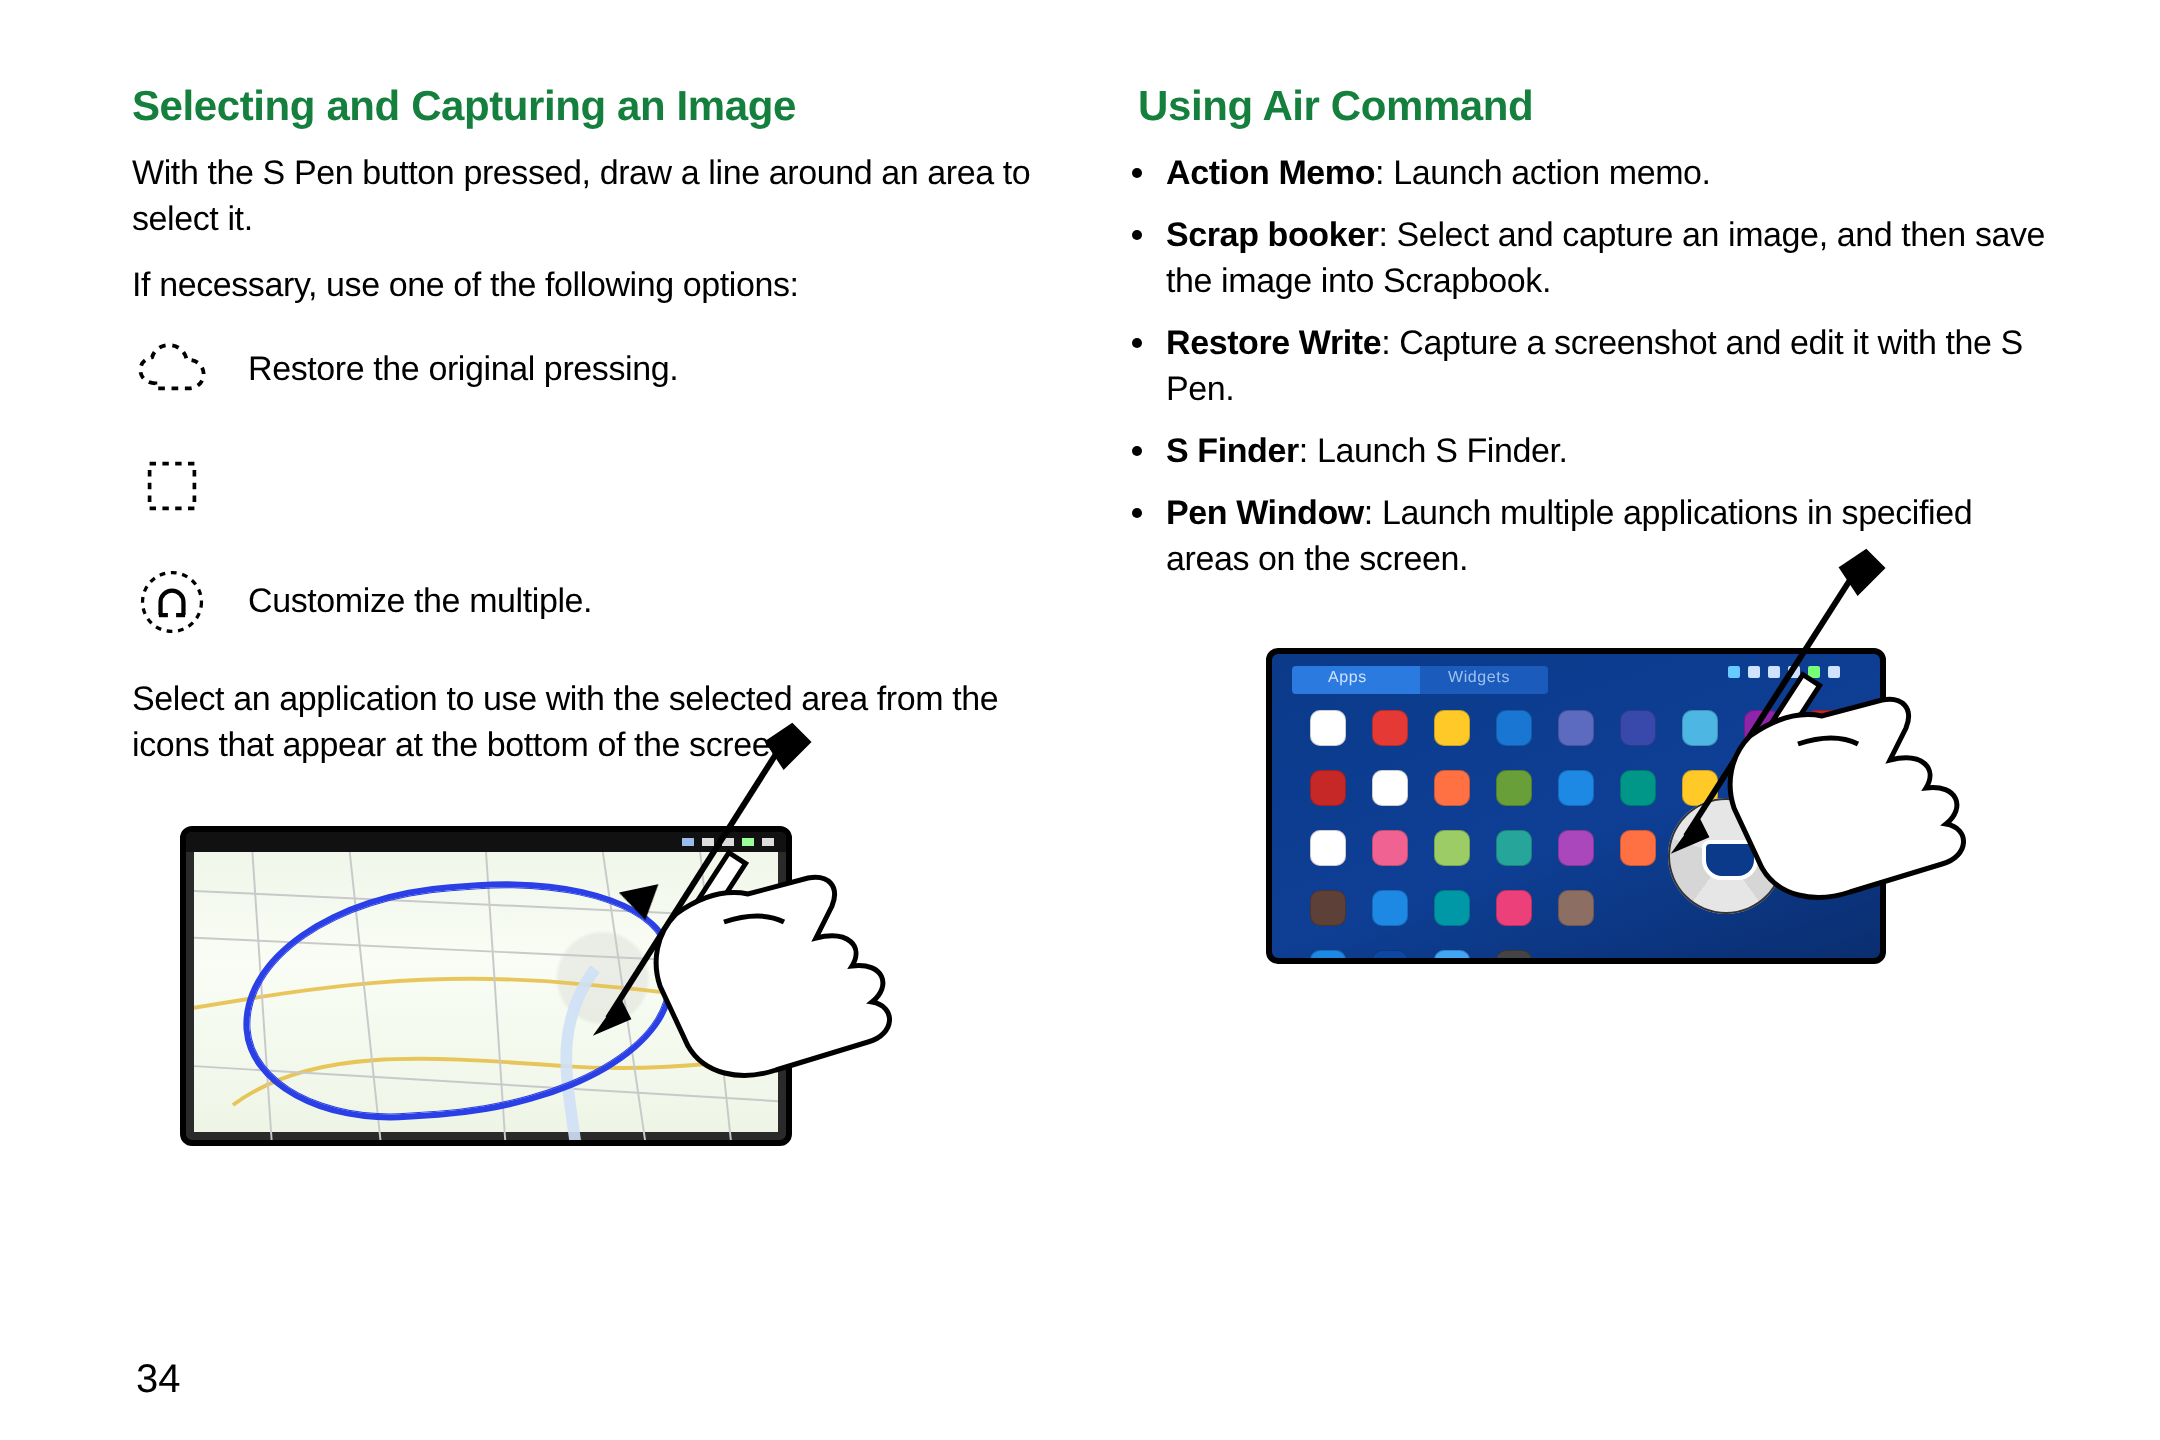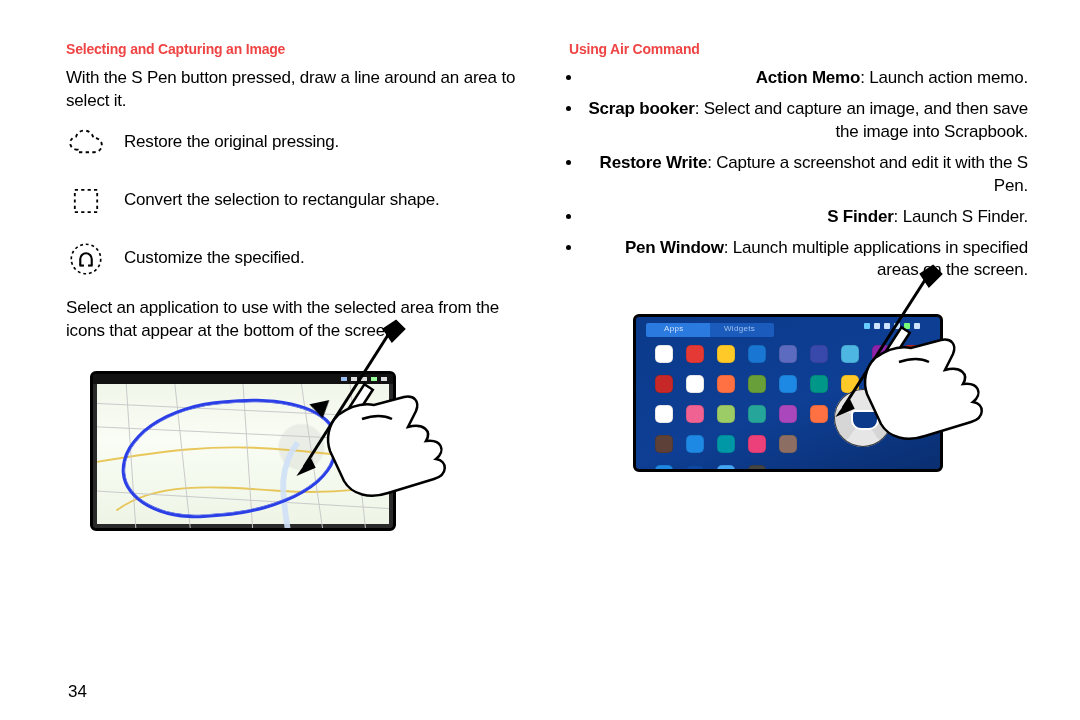--- a/index.html
+++ b/index.html
@@ -18,22 +18,22 @@
     padding: 40px 52px 0 66px;
     gap: 44px;
   }
   .col {
     flex: 1;
     min-width: 0;
   }
   .h2 {
     font-family: Arial, Helvetica, sans-serif;
     font-weight: 900;
-    color: #ef4444;
-    font-size: 14px;
+    color: #15803d;
+    font-size: 21px;
     margin: 0 0 8px 0;
     letter-spacing: -0.2px;
     font-stretch: condensed;
   }
   p {
     margin: 0 0 10px 0;
     font-family: Arial, Helvetica, sans-serif;
     font-stretch: condensed;
     letter-spacing: -0.2px;
   }
@@ -55,21 +55,20 @@
     min-width: 40px;
     height: 40px;
     display: flex;
     align-items: center;
     justify-content: center;
   }
   ul.bullets {
     list-style: disc;
     padding-left: 14px;
     margin: 0 0 10px 0;
-    text-align: right;
   }
   ul.bullets li {
     margin: 4px 0 8px 0;
     font-stretch: condensed;
     letter-spacing: -0.2px;
   }
   ul.bullets li .bold {
     font-weight: 700;
   }
 
@@ -215,64 +214,64 @@
     position: absolute;
     top: -52px; left: 196px;
     width: 170px; height: 200px;
     pointer-events: none;
   }
 
   .page-num {
     position: absolute;
     left: 68px;
     bottom: 16px;
-    font-size: 17px;
+    font-size: 20px;
     font-stretch: condensed;
   }
 </style>
 </head>
 <body>
 
 <div class="page">
 
   <div class="col">
     <div class="h2">Selecting and Capturing an Image</div>
     <p>With the S Pen button pressed, draw a line around an area to select it.</p>
+    <p>If necessary, use one of the following options:</p>
 
     <div class="option-list">
 
       <div class="option-row">
         <span class="icon">
           <svg viewBox="0 0 48 40" width="40" height="34">
             <path d="M14 28c-5 0-9-3.5-9-8 0-4 3-7 7-7.6C13.3 8 17.3 5 22 5c5.5 0 10 3.8 10.8 9 .4 0 .8-.1 1.2-.1 5 0 9 3.8 9 8.6 0 4.6-3.8 8.5-9 8.5H14z" fill="none" stroke="#000" stroke-width="2.3" stroke-dasharray="4 4"></path>
           </svg>
         </span>
         <span class="label">Restore the original pressing.</span>
       </div>
 
 
       <div class="option-row">
         <span class="icon">
           <svg viewBox="0 0 40 40" width="32" height="32">
             <rect x="6" y="6" width="28" height="28" fill="none" stroke="#000" stroke-width="2.3" stroke-dasharray="4 4"></rect>
           </svg>
         </span>
-        <span class="label">Convert the selection to rectangular shape.</span>
       </div>
 
       <div class="option-row">
         <span class="icon">
           <svg viewBox="0 0 44 44" width="36" height="36">
             <circle cx="22" cy="22" r="18" fill="none" stroke="#000" stroke-width="2" stroke-dasharray="3.5 3.5"></circle>
             <path d="M15 30 V22 a7 7 0 0 1 14 0 V30" fill="none" stroke="#000" stroke-width="2.6"></path>
             <line x1="14" y1="30" x2="19.5" y2="30" stroke="#000" stroke-width="2.6"></line>
             <line x1="24.5" y1="30" x2="30" y2="30" stroke="#000" stroke-width="2.6"></line>
           </svg>
         </span>
-        <span class="label">Customize the specified.</span>
+        <span class="label">Customize the multiple.</span>
       </div>
     </div>
 
     <p>Select an application to use with the selected area from the icons that appear at the bottom of the screen.</p>
 
     <div class="fig-left">
       <div class="tablet-frame">
         <div class="statusbar"></div>
         <div class="map"></div>
 

